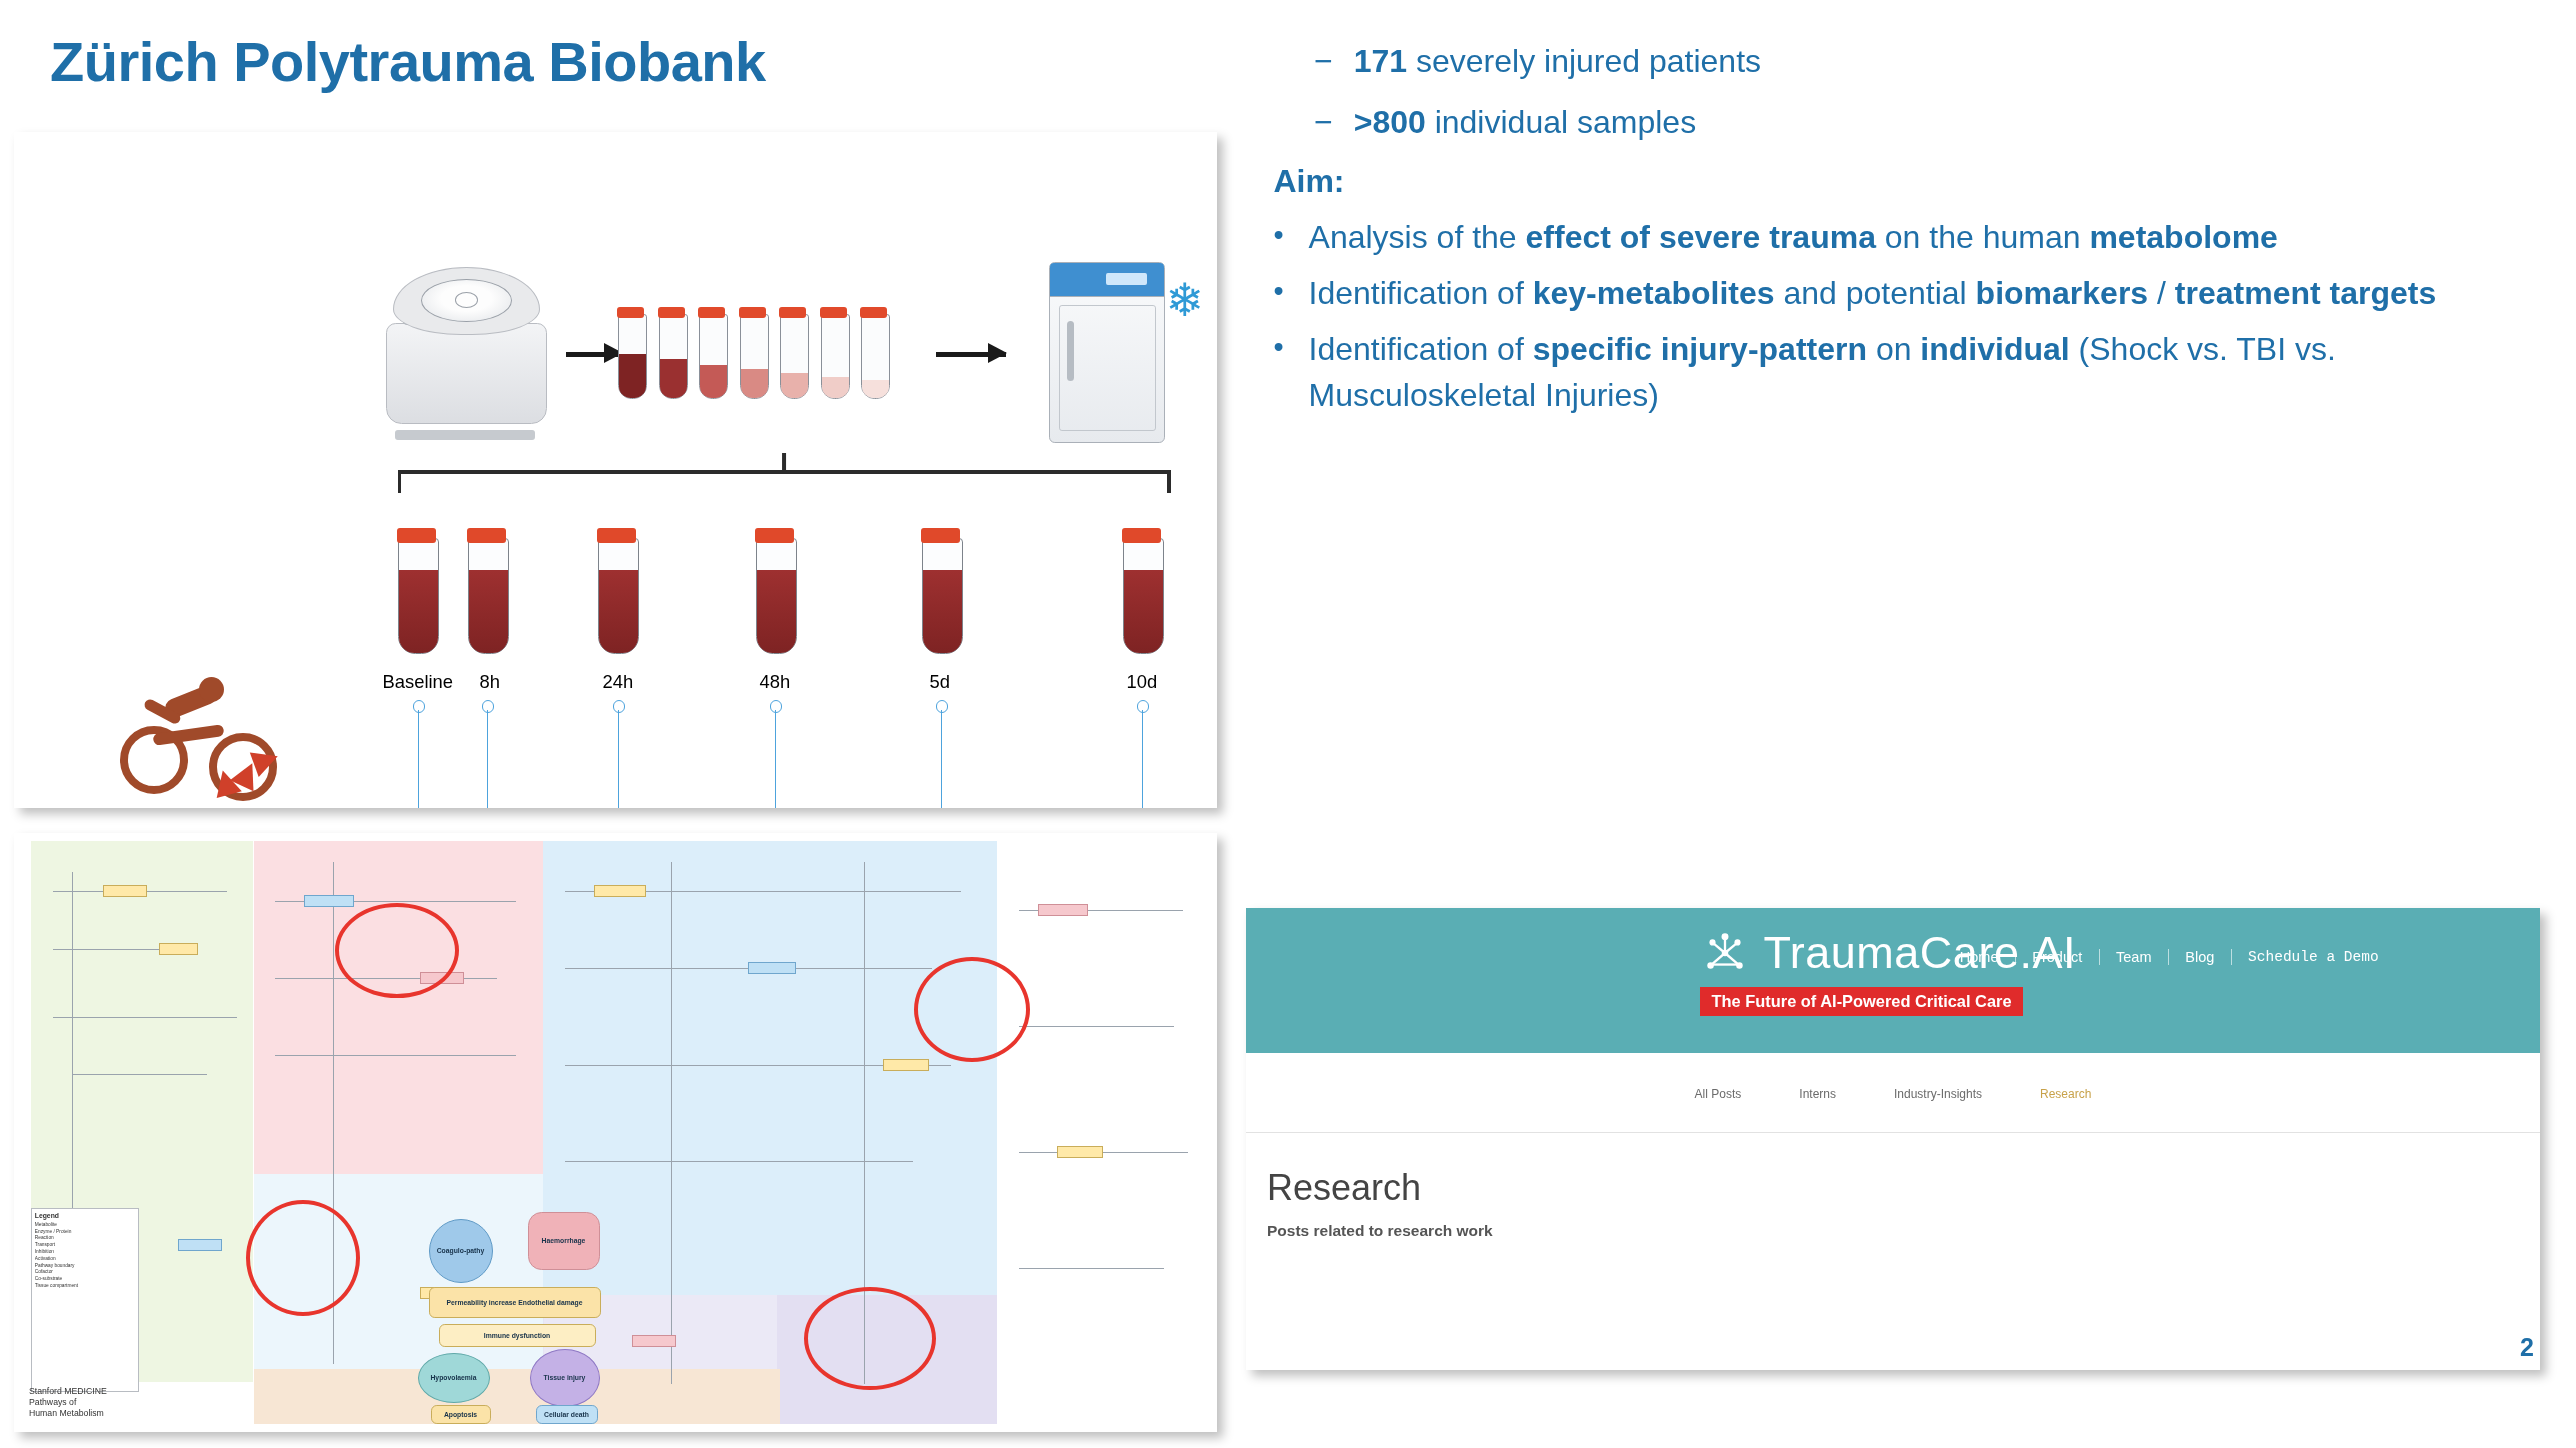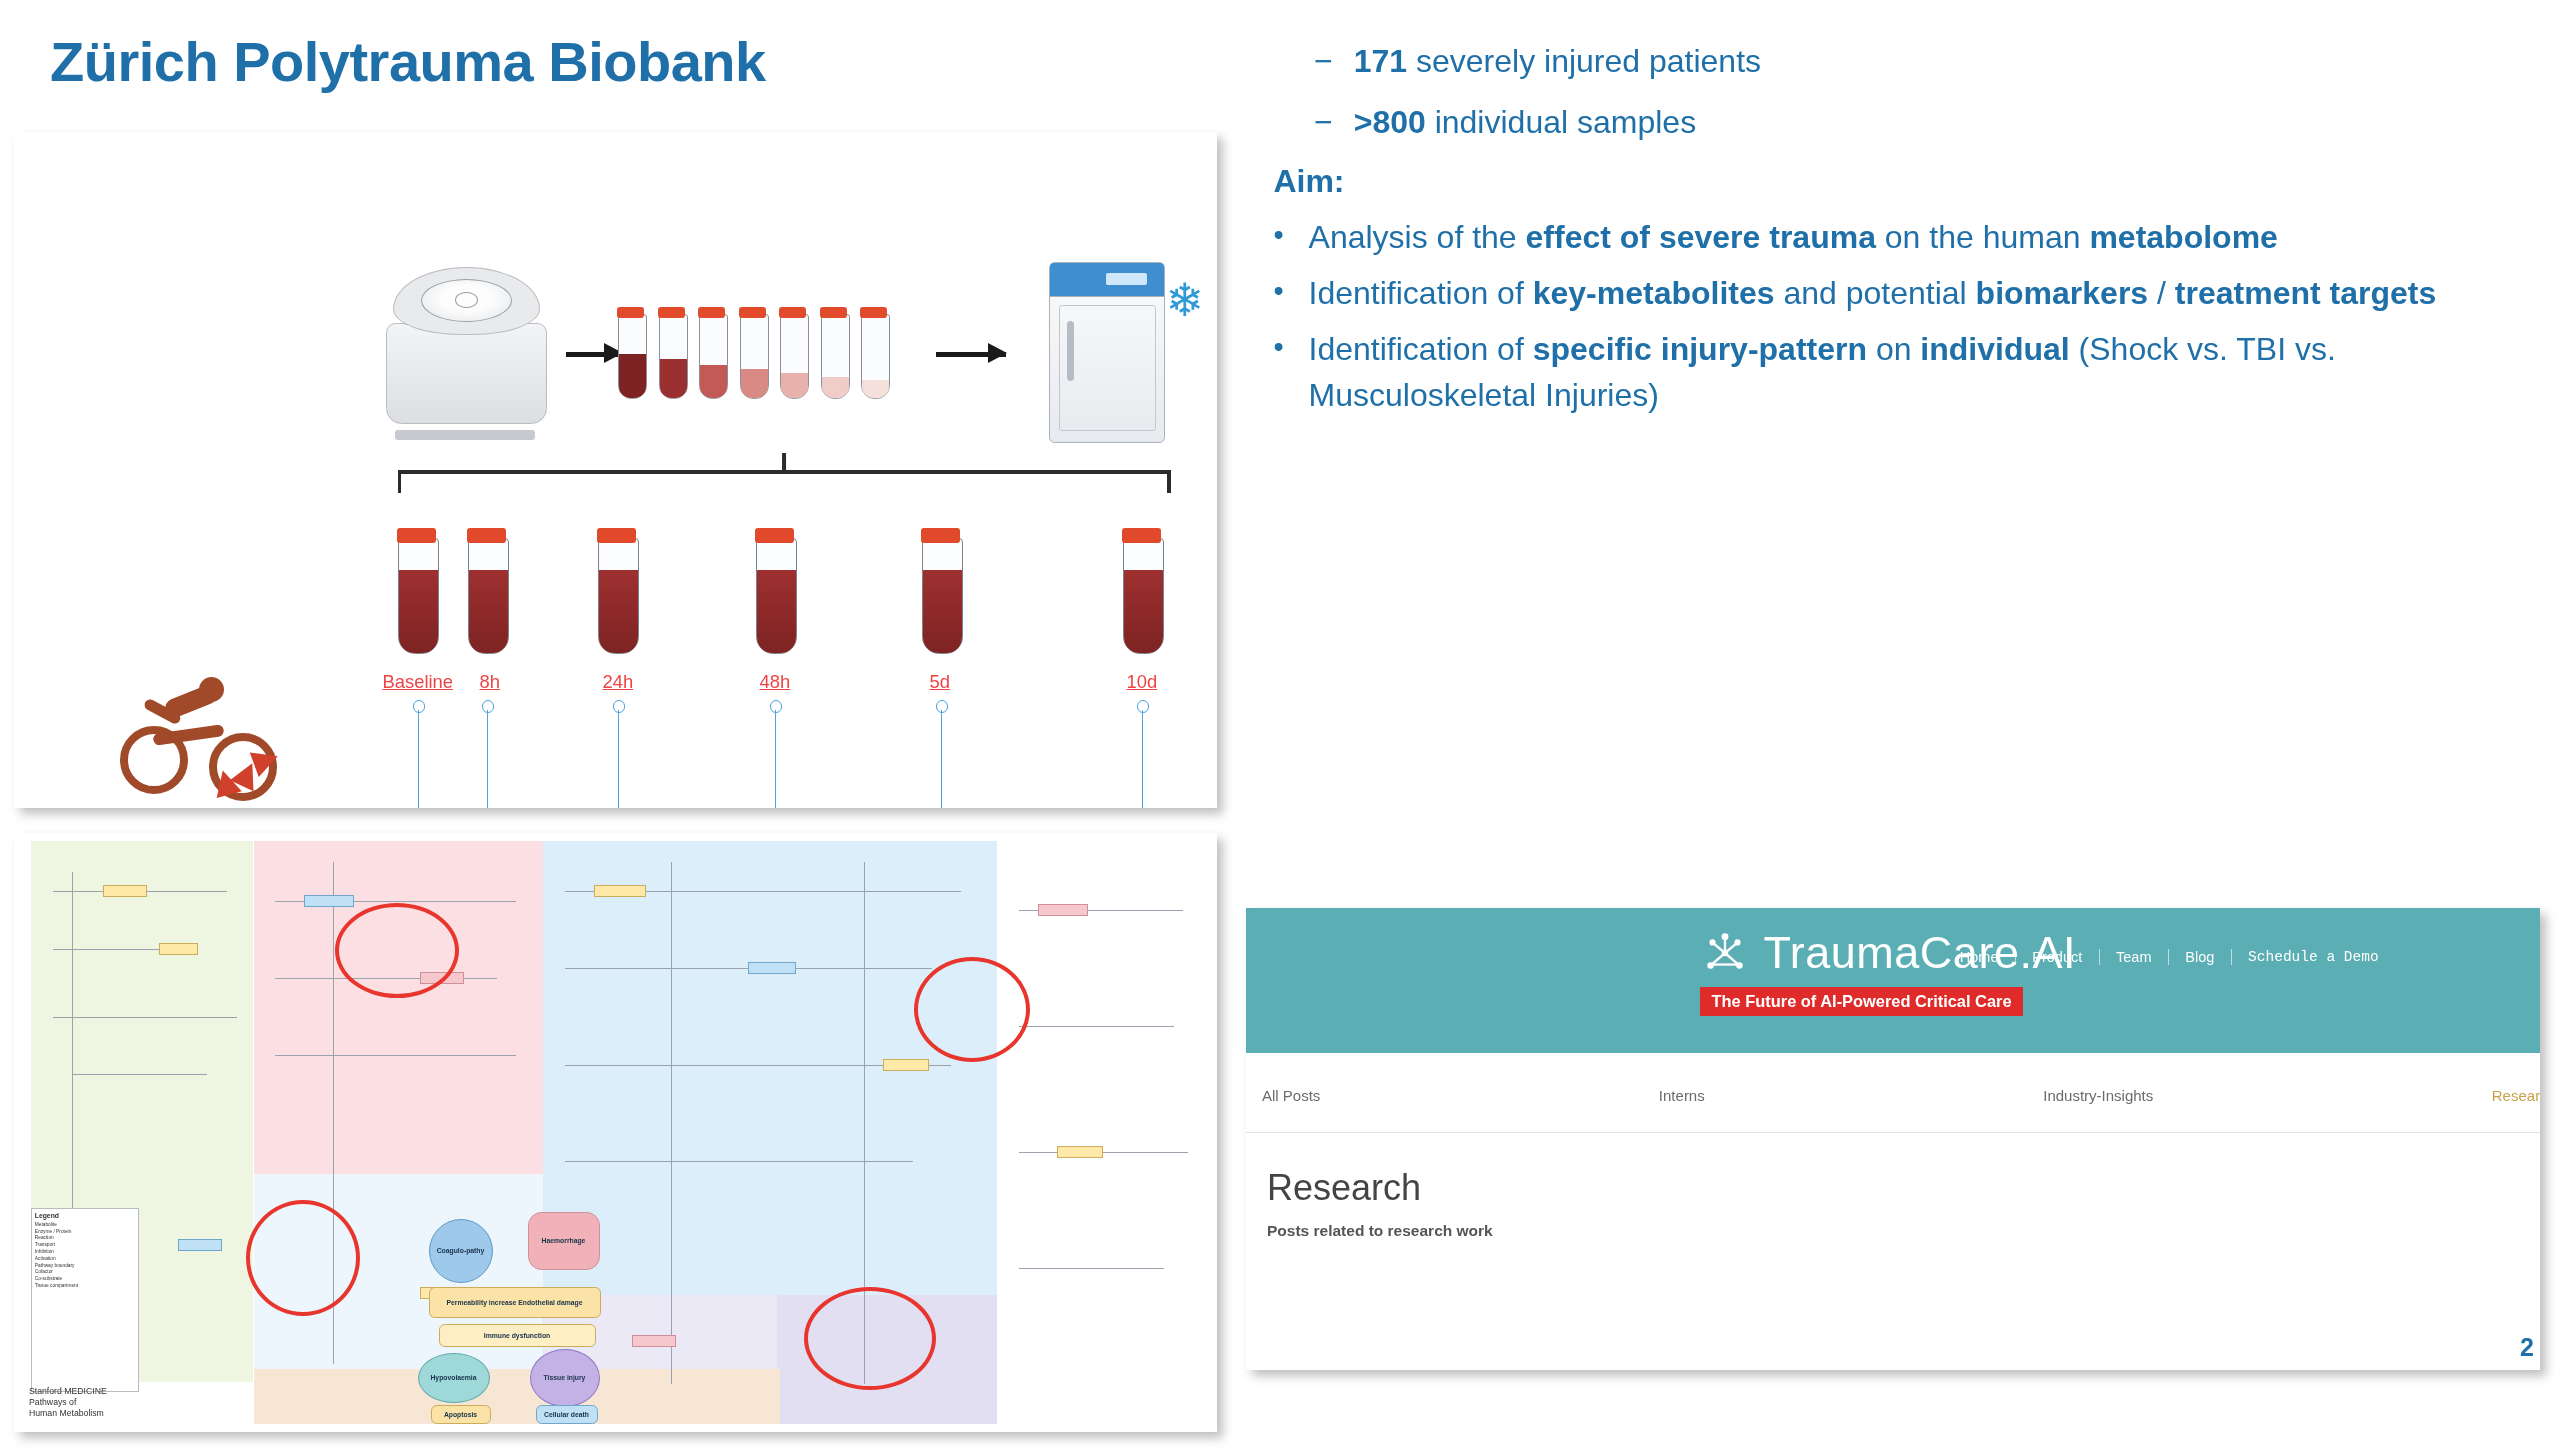--- a/index.html
+++ b/index.html
@@ -109,21 +109,21 @@
   .brace { position:absolute; left:384px; top:319px; width:773px; height:42px; }
   .brace .bar { position:absolute; left:0; top:19.3px; width:100%; height:3.9px; background:#2b2b2b; border-radius:1.9px;}
   .brace .lend, .brace .rend { position:absolute; top:19.3px; width:3.9px; height:23px; background:#2b2b2b;}
   .brace .lend{left:0;} .brace .rend{right:0;}
   .brace .mid { position:absolute; left:50%; top:1.9px; width:3.9px; height:19.3px; background:#2b2b2b; transform:translateX(-50%);}
 
   
   .btube { position:absolute; width:39px; height:114px; border:1.9px solid #7d838b; border-radius:3.9px 3.9px 17.4px 17.4px; background:#fcfdfe;}
   .btube .cap { position:absolute; left:-1.9px; top:-10.6px; width:39px;height:14.5px;background:#e0492a;border-radius:2.9px;}
   .btube .blood { position:absolute; left:0; bottom:0; width:100%; height:83px; background:linear-gradient(180deg,#9e3030 0%, #7e2323 100%); border-radius:0 0 15.5px 15.5px;}
-  .tlabel { position:absolute; font-size:18.4px; color:#ef4444; white-space:nowrap;text-decoration:underline;}
+  .tlabel { position:absolute; font-size:18.4px; color:#000000; white-space:nowrap;}
 
   
   .pin { position:absolute; width:1.9px; background:#4da3dd;}
   .pinhead { position:absolute; width:10.6px; height:10.6px; border:1.9px solid #4da3dd; border-radius:50%; background:#fff;}
 
   
   .biker { position:absolute; left:106px; top:541px; width:188px; height:126px; }
   .bk-wheel { position:absolute; width:52px;height:52px;border:8.7px solid #a04a2a;border-radius:50%;}
   .bk-body { position:absolute; background:#a04a2a; border-radius:7.7px;}
   .bk-spark { position:absolute; width:0;height:0;border-left:13.5px solid transparent;border-right:13.5px solid transparent;border-bottom:25px solid #d0402a;}
@@ -190,21 +190,21 @@
   .site-logo-wrap { position:absolute; left:454px; top:19.3px; display:flex; align-items:center; gap:13.5px;}
   .logo-mark { width:50px; height:50px; position:relative;}
   .logo-text { font-size:45px; color:#ffffff; letter-spacing:0.5px; font-family:"Liberation Sans", sans-serif;}
   .logo-sub {
     position:absolute; left:454px; top:79px; background:#e02b2b; color:#fff;
     font-size:16.4px; font-weight:bold; padding:4.8px 11.6px; white-space:nowrap;
   }
   .site-nav { position:absolute; right:145px; top:41px; display:flex; align-items:center; gap:0; color:#ffffff; font-size:14.5px;}
   .site-nav span { padding:0 16.4px; border-right:1px solid rgba(255,255,255,0.6); white-space:nowrap;}
   .site-nav span:last-child{ border-right:none;font-family:Liberation Mono, monospace; }
-  .site-tabs { position:absolute; left:16px; top:179px; width:100%; display:flex; justify-content:space-between; gap:58px; font-size:15px; color:#6b6b6b;}
+  .site-tabs { position:absolute; left:0; top:179px; width:100%; display:flex; justify-content:center; gap:58px; font-size:12px; color:#6b6b6b;}
   .site-tabs .active { color:#c8a24a; }
   .site-divider { position:absolute; left:0; top:224px; width:100%; height:1px; background:#e2e2e2;}
   .site-h1 { position:absolute; left:21px; top:259px; font-size:36px; color:#444;}
   .site-sub { position:absolute; left:21px; top:314px; font-size:15.5px; color:#555; font-weight:bold;}
 
   .page-number {
     position:absolute; right:42px; top:1333px; font-size:25px; font-weight:bold; color:#1F6FA8;
   }
 </style>
 </head>

